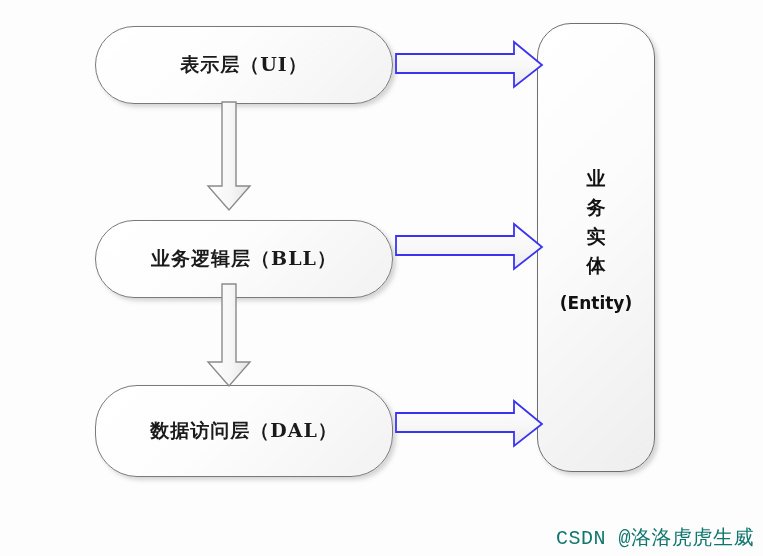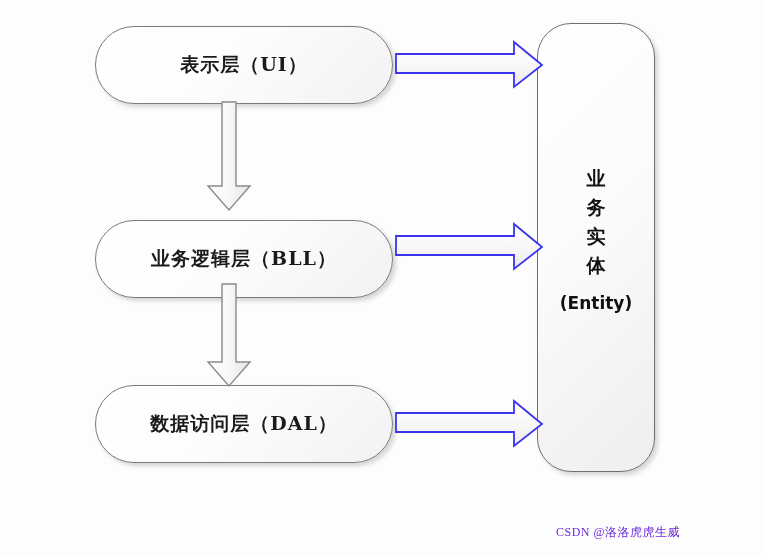--- a/index.html
+++ b/index.html
@@ -70,41 +70,41 @@
 
   
   .arrow {
     position: absolute;
   }
   .arrow svg { display: block; overflow: visible; }
 
   
   .watermark {
     position: absolute;
-    font-family: Liberation Serif, serif;
-    font-size: 12px;
-    color: #6d28d9;
+    font-family: Liberation Mono, monospace;
+    font-size: 20px;
+    color: #0f766e;
     white-space: nowrap;
     letter-spacing: 0.5px;
   }
 </style>
 </head>
 <body>
 
 <div id="canvas">
 
   <div class="layer-box" style="left:95px; top:26px; width:298px; height:78px;">
     <span class="layer-label">表示层（UI）</span>
   </div>
 
   <div class="layer-box" style="left:95px; top:220px; width:298px; height:78px;">
     <span class="layer-label">业务逻辑层（BLL）</span>
   </div>
 
-  <div class="layer-box" style="left:95px; top:385px; width:298px; height:78px;">
+  <div class="layer-box" style="left:95px; top:385px; width:298px; height:92px;">
     <span class="layer-label">数据访问层（DAL）</span>
   </div>
 
   <div class="entity-box" style="left:537px; top:23px; width:118px; height:449px;">
     <div class="entity-text" style="top:140px;">
       <div class="entity-cjk">业</div>
       <div class="entity-cjk">务</div>
       <div class="entity-cjk">实</div>
       <div class="entity-cjk">体</div>
       <div class="entity-latin">(Entity)</div>

